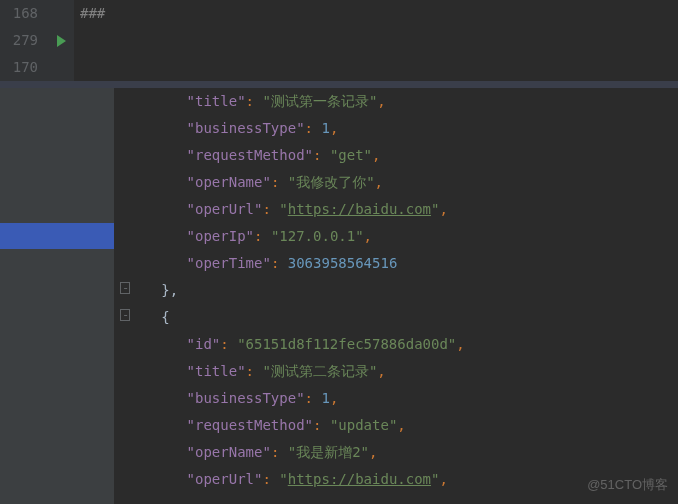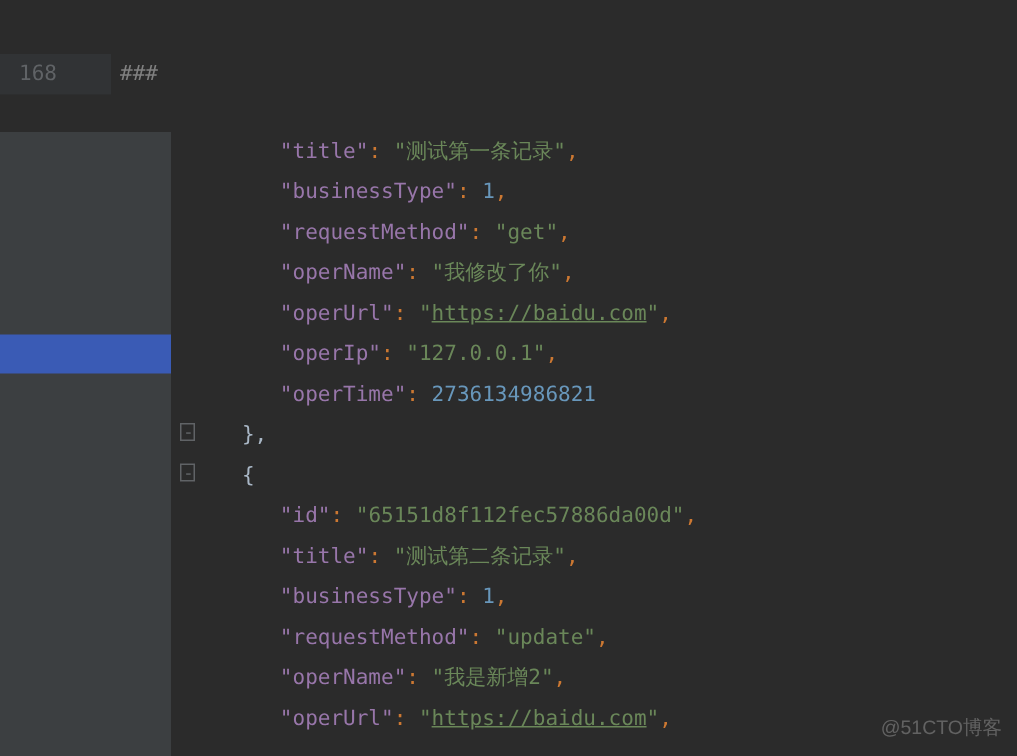--- a/index.html
+++ b/index.html
@@ -7,21 +7,21 @@
     background: #2b2b2b;
     font-family: "Consolas", "Menlo", monospace;
     font-size: 14px;
     line-height: 27px;
     color: #a9b7c6;
     width: 678px;
     height: 504px;
     overflow: hidden;
     position: relative;
   }
-  .editor-row { display: flex; margin-top: 36px; }
+  .editor-row { display: flex; }
   .gutter {
     width: 48px;
     background: #313335;
     color: #606366;
     text-align: right;
     padding-right: 10px;
     flex-shrink: 0;
     user-select: none;
   }
   .icons-col {
@@ -123,20 +123,25 @@
     <div class="gutter">168</div>
     <div class="icons-col"></div>
     <div class="code"><span class="comment">###</span></div>
   </div>
   <div class="editor-row">
     <div class="gutter">279</div>
     <div class="icons-col">
         <div class="run-icon"></div>
       </div>
   </div>
+  <div class="editor-row">
+    <div class="gutter">170</div>
+    <div class="icons-col"></div>
+    <div class="code"></div>
+  </div>
 </div>
 
 <div class="sep-row"></div>
 
 <div class="left-strip">
   <div class="hl"></div>
 </div>
 
 <div class="response-area">
   <div class="resp-line">
@@ -158,21 +163,21 @@
   <div class="resp-line">
       <div class="fold-col"></div>
       <div class="indent">      <span class="k">"operUrl"</span><span class="c">: </span><span class="s">"</span><span class="s u">https://baidu.com</span><span class="s">"</span><span class="c">,</span></div>
     </div>
   <div class="resp-line">
       <div class="fold-col"></div>
       <div class="indent">      <span class="k">"operIp"</span><span class="c">: </span><span class="s">"127.0.0.1"</span><span class="c">,</span></div>
     </div>
   <div class="resp-line">
       <div class="fold-col"></div>
-      <div class="indent">      <span class="k">"operTime"</span><span class="c">: </span><span class="n">2736134986821</span></div>
+      <div class="indent">      <span class="k">"operTime"</span><span class="c">: </span><span class="n">3063958564516</span></div>
     </div>
   <div class="resp-line">
       <div class="fold-col"><span class="fold-icon"></span></div>
       <div class="indent">   <span>},</span></div>
     </div>
   <div class="resp-line">
       <div class="fold-col"><span class="fold-icon"></span></div>
       <div class="indent">   <span>{</span></div>
     </div>
   <div class="resp-line">

